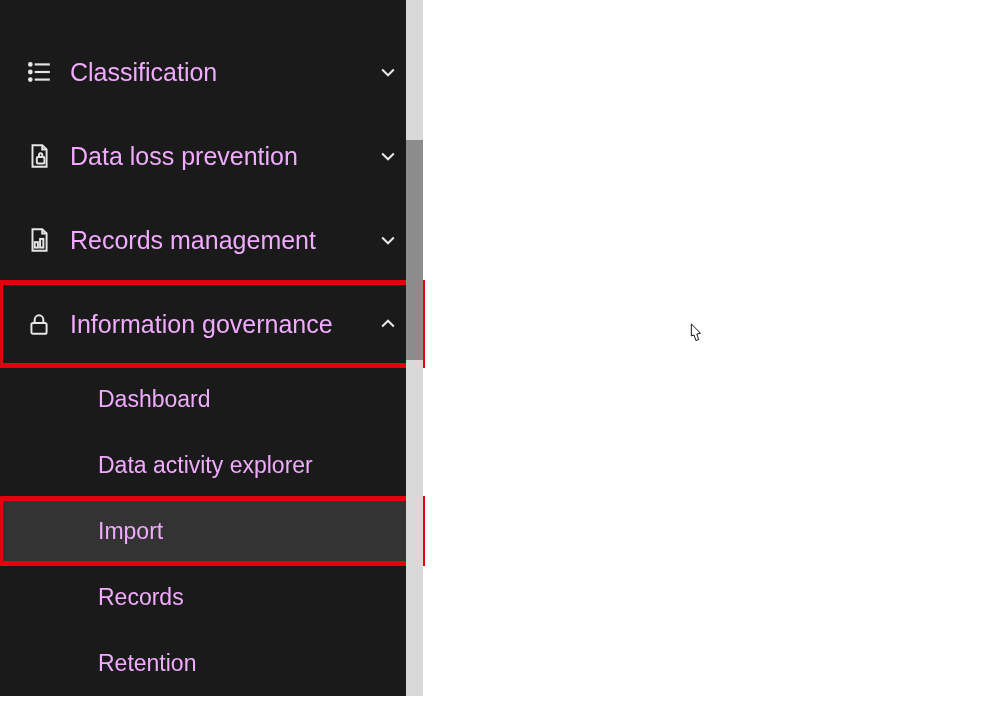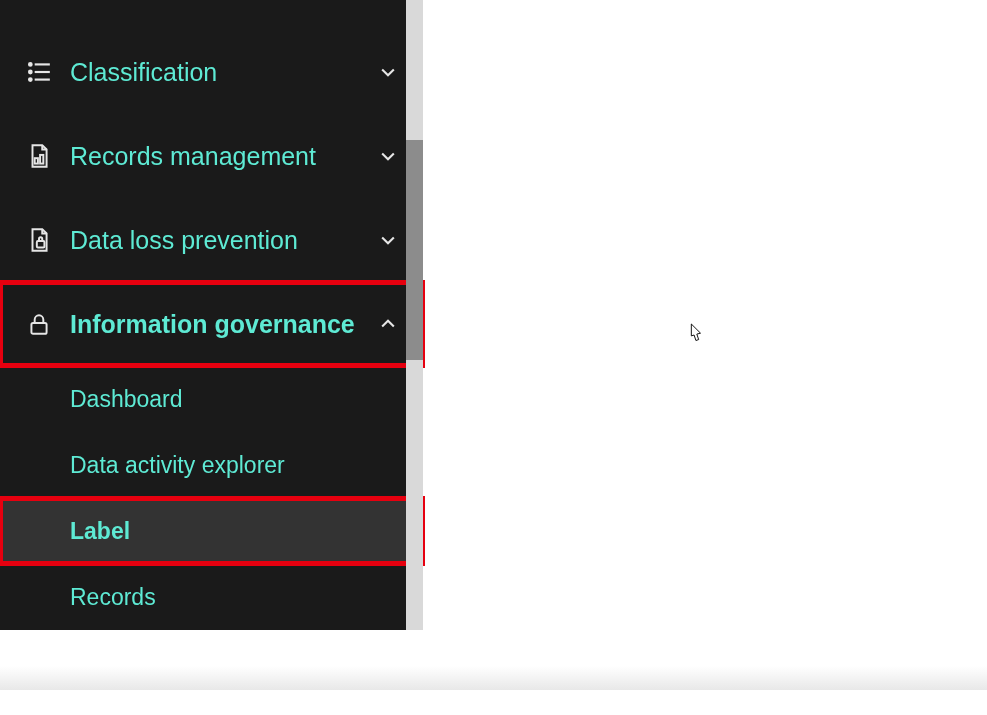--- a/index.html
+++ b/index.html
@@ -7,21 +7,21 @@
     font-family: "Segoe UI", Arial, sans-serif;
     width: 987px;
     height: 715px;
     overflow: hidden;
     display: flex;
     background: #fff;
   }
   .sidebar {
     width: 423px;
     background: #1a1a1a;
-    color: #5eead4;
+    color: #f0abfc;
     position: relative;
     flex-shrink: 0;
   }
   .nav-list { list-style: none; }
   .nav-item {
     display: flex;
     align-items: center;
     padding: 0 24px;
     height: 84px;
     cursor: pointer;
@@ -41,32 +41,31 @@
   .nav-item .chevron {
     width: 22px;
     height: 22px;
     display: flex;
     align-items: center;
     justify-content: center;
   }
   .nav-sub {
     display: flex;
     align-items: center;
-    padding-left: 70px;
+    padding-left: 98px;
     height: 66px;
     font-size: 23px;
     cursor: pointer;
   }
   .nav-sub.selected {
     background: #333333;
   }
   .highlight-box {
     outline: 5px solid #e6000f;
     outline-offset: -3px;
-    font-weight: bold;
   }
   .scroll-track {
     position: absolute;
     top: 0;
     right: 0;
     width: 17px;
     height: 100%;
     background: #d9d9d9;
   }
   .scroll-thumb {
@@ -120,42 +119,42 @@
               <polyline points="5 9 12 16 19 9"></polyline>
             </svg>
       </span>
     </li>
 
     <li class="nav-item">
       <span class="icon-slot">
         <svg viewBox="0 0 24 24" width="26" height="26" stroke="#e6e6e6" stroke-width="1.8" fill="none">
           <path d="M6 2h9l4 4v16H6z"></path>
               <path d="M15 2v4h4"></path>
-          <rect x="8" y="14" width="3" height="5"></rect>
-              <rect x="13" y="11" width="3" height="8"></rect>
-        </svg>
-      </span>
-      <span class="label">Records management</span>
+          <rect x="10" y="13" width="7" height="6" rx="1"></rect>
+              <path d="M12 13v-2a1.5 1.5 0 0 1 3 0v2"></path>
+        </svg>
+      </span>
+      <span class="label">Data loss prevention</span>
       <span class="chevron">
         <svg viewBox="0 0 24 24" width="20" height="20" stroke="#e6e6e6" stroke-width="2.5" fill="none">
               <polyline points="5 9 12 16 19 9"></polyline>
             </svg>
       </span>
     </li>
 
     <li class="nav-item">
       <span class="icon-slot">
         <svg viewBox="0 0 24 24" width="26" height="26" stroke="#e6e6e6" stroke-width="1.8" fill="none">
           <path d="M6 2h9l4 4v16H6z"></path>
               <path d="M15 2v4h4"></path>
-          <rect x="10" y="13" width="7" height="6" rx="1"></rect>
-              <path d="M12 13v-2a1.5 1.5 0 0 1 3 0v2"></path>
-        </svg>
-      </span>
-      <span class="label">Data loss prevention</span>
+          <rect x="8" y="14" width="3" height="5"></rect>
+              <rect x="13" y="11" width="3" height="8"></rect>
+        </svg>
+      </span>
+      <span class="label">Records management</span>
       <span class="chevron">
         <svg viewBox="0 0 24 24" width="20" height="20" stroke="#e6e6e6" stroke-width="2.5" fill="none">
               <polyline points="5 9 12 16 19 9"></polyline>
             </svg>
       </span>
     </li>
 
     <li class="nav-item highlight-box">
       <span class="icon-slot">
         <svg viewBox="0 0 24 24" width="26" height="26" stroke="#e6e6e6" stroke-width="1.8" fill="none">
@@ -171,24 +170,27 @@
       </span>
     </li>
 
     <li class="nav-sub">
       <span>Dashboard</span>
     </li>
     <li class="nav-sub">
       <span>Data activity explorer</span>
     </li>
     <li class="nav-sub selected highlight-box">
-      <span>Label</span>
+      <span>Import</span>
     </li>
     <li class="nav-sub">
       <span>Records</span>
+    </li>
+    <li class="nav-sub">
+      <span>Retention</span>
     </li>
 
   </ul>
 
   <div class="scroll-track">
     <div class="scroll-thumb"></div>
   </div>
 </nav>
 
 <main class="main">

